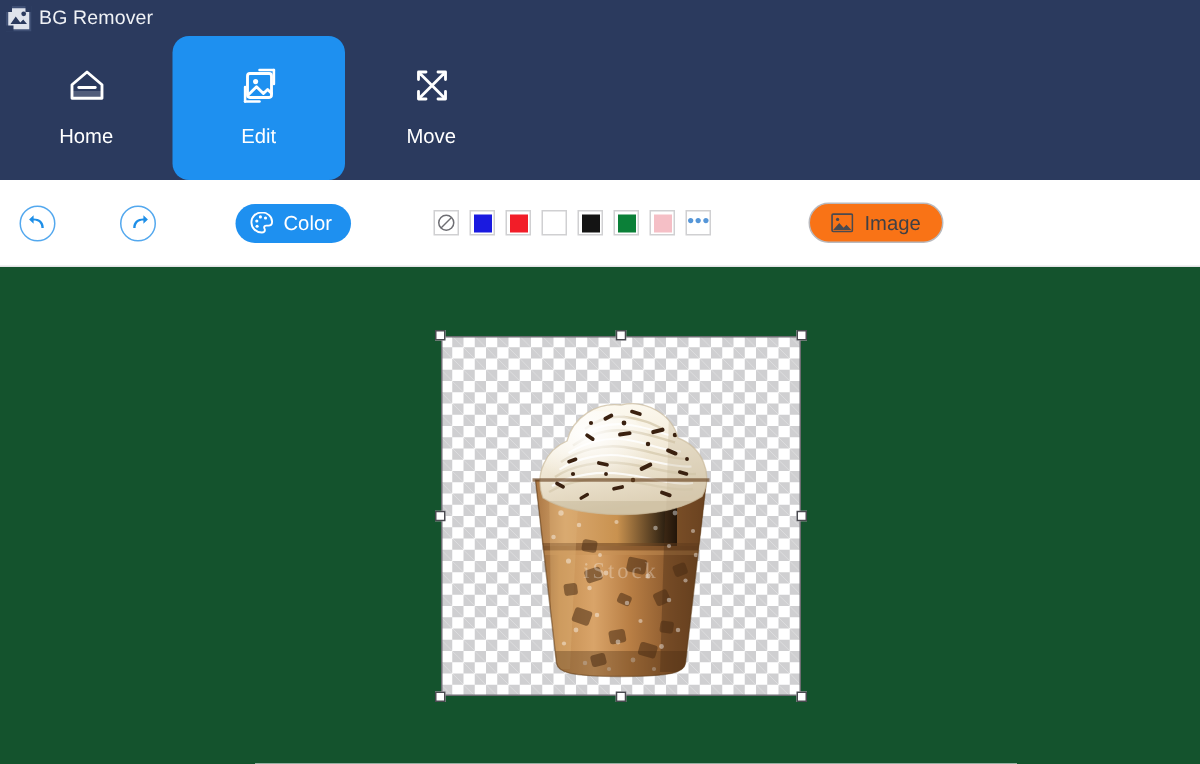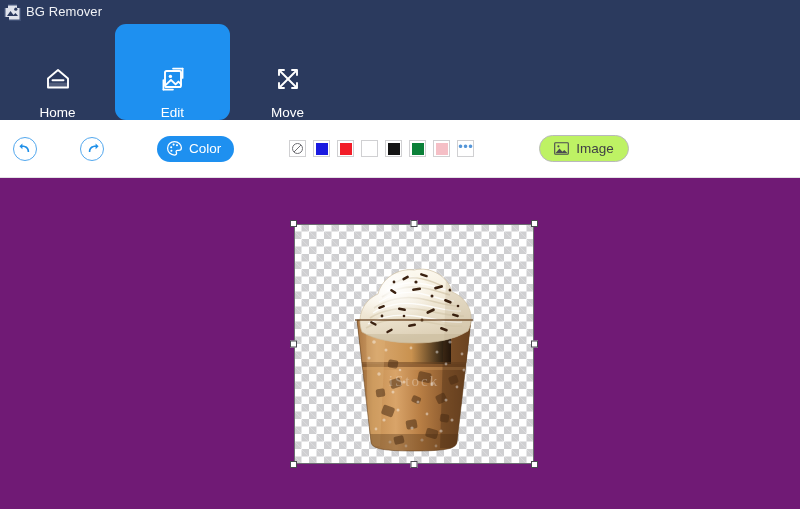--- a/index.html
+++ b/index.html
@@ -54,21 +54,21 @@
     align-items: flex-end;
     flex: 0 0 96px;
     position: relative;
   }
   .nav-tab {
     width: 115px;
     height: 96px;
     display: flex;
     flex-direction: column;
     align-items: center;
-    justify-content: flex-end;
+    justify-content: flex-start;
     padding-top: 18px;
     cursor: pointer;
     position: relative;
     background: transparent;
     border: none;
     outline: none;
   }
   .nav-tab.active {
     background: #1e90f0;
     border-top-left-radius: 9px;
@@ -163,42 +163,42 @@
     line-height: 8px;
     letter-spacing: 0.5px;
     display: block;
     margin-top: -4px;
   }
 
   .pill-btn {
     height: 27px;
     border-radius: 14px;
     border: 1px solid #b9b9bd;
-    background: #bef264;
+    background: #f97316;
     display: flex;
     align-items: center;
     padding: 12px 14px;
     cursor: pointer;
     white-space: nowrap;
   }
   .pill-btn.image { margin-left: 29px; }
   .pill-btn.crop  { margin-left: 21px; }
   .pill-btn .p-icon { width: 15px; height: 15px; display: block; }
   .pill-btn .p-label {
     font-size: 13.5px;
     color: #404045;
     margin-left: 7px;
     line-height: 14px;
   }
 
   
   .canvas-area {
     flex: 1 1 auto;
     position: relative;
-    background: #701a75;
+    background: #14532d;
     overflow: hidden;
     padding-left: 36px;
   }
 
   .selection {
     position: absolute;
     left: 294px;
     top: 46px;
     width: 240px;
     height: 240px;

